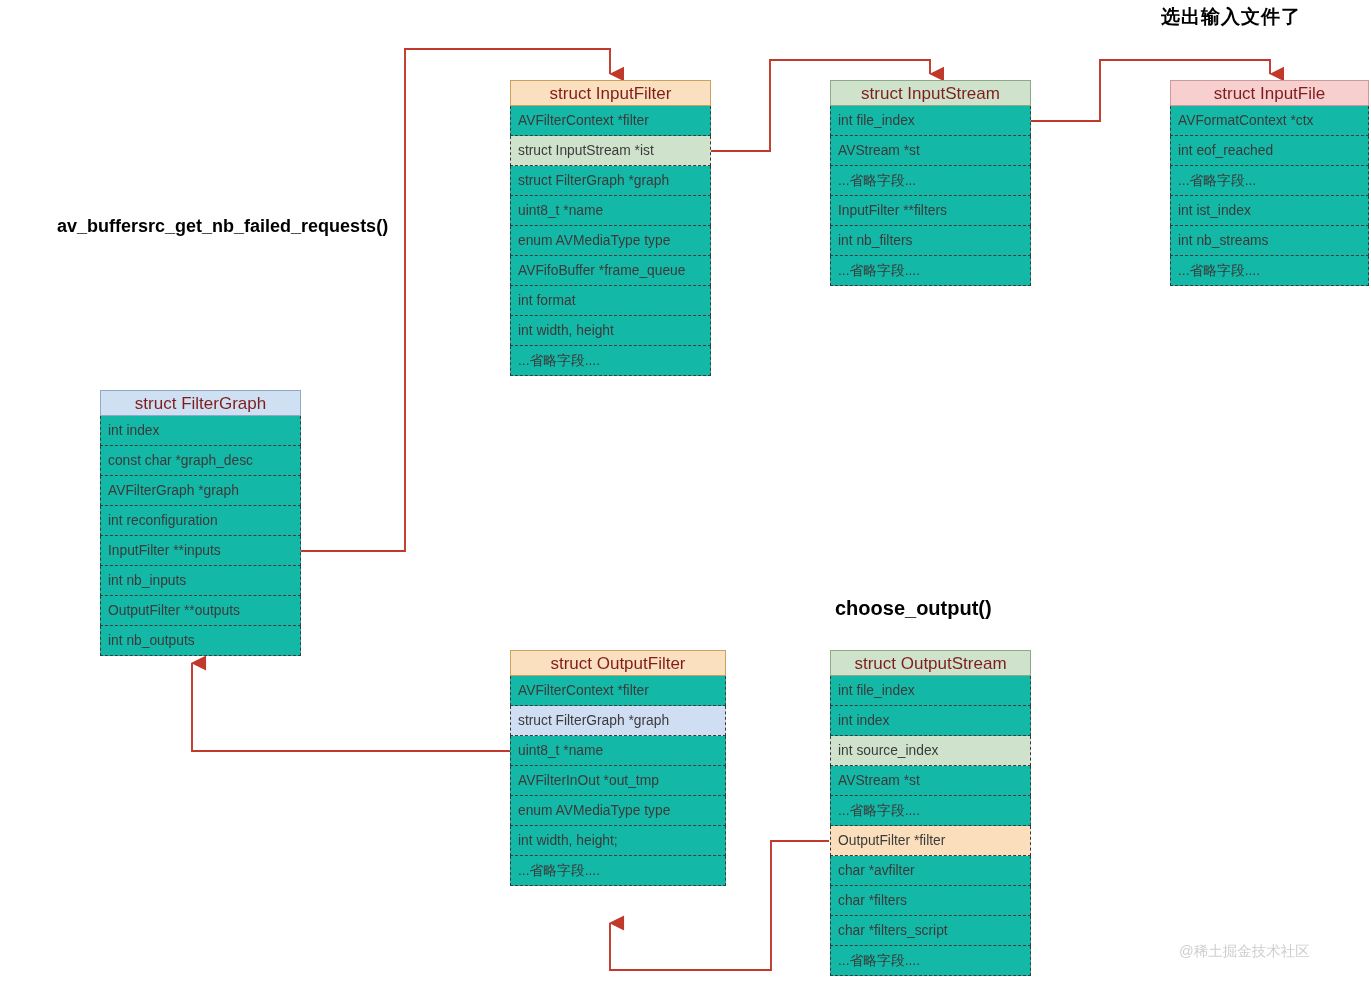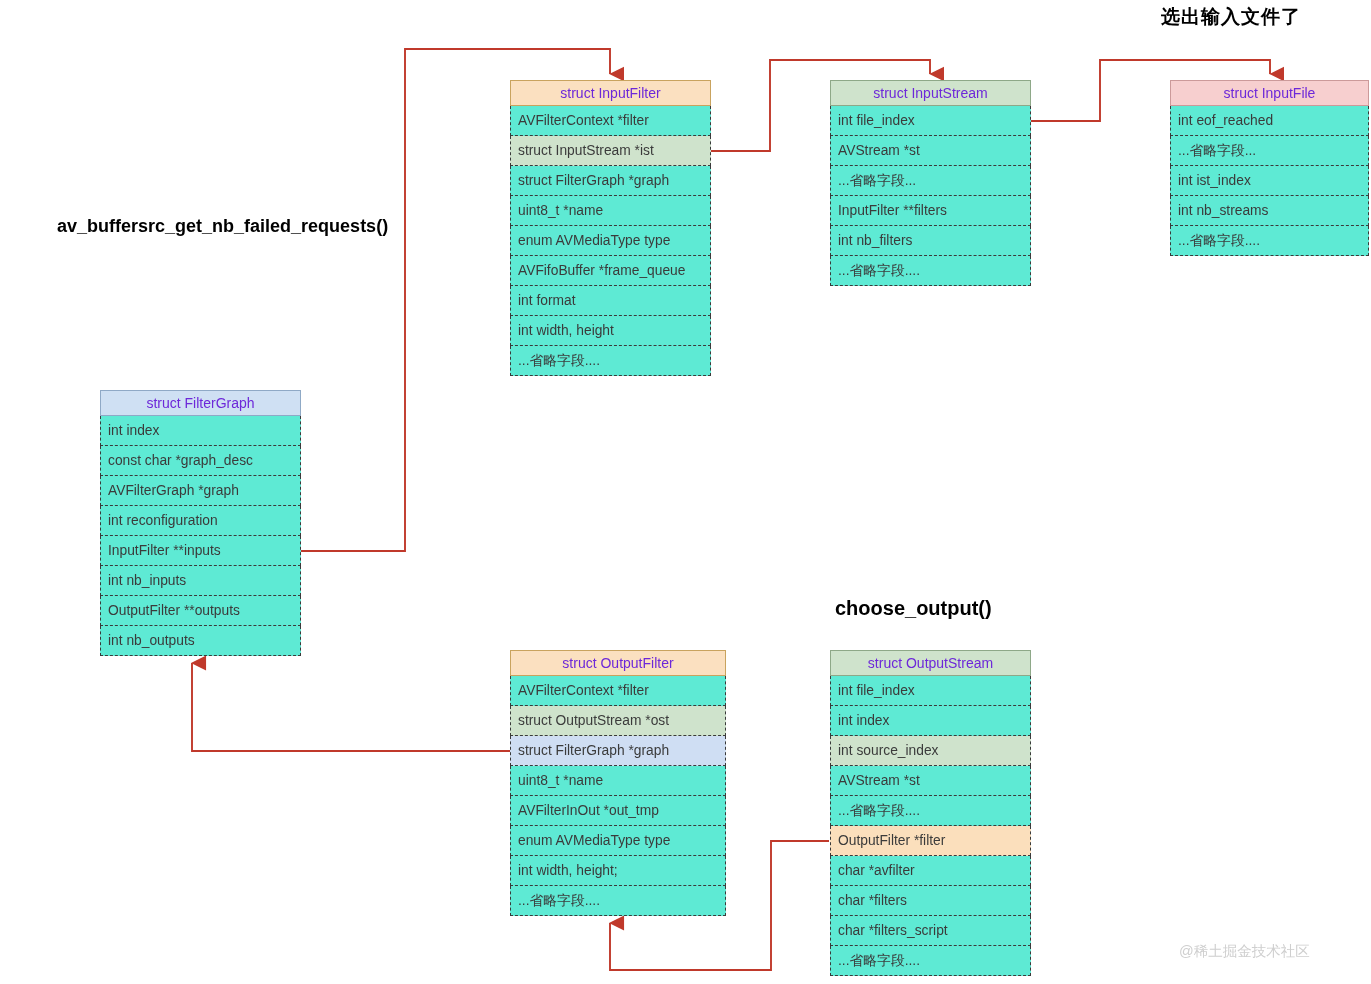--- a/index.html
+++ b/index.html
@@ -19,34 +19,34 @@
     position:absolute;
     box-sizing:border-box;
     background:#ffffff;
     z-index:3;
   }
   .struct .hdr{
     box-sizing:border-box;
     height:26px;
     line-height:25px;
     text-align:center;
-    font-size:14px;
-    color:#6d28d9;
+    font-size:17px;
+    color:#7f1d1d;
     border:1px solid #b9a77a;
   }
   .struct .row{
     box-sizing:border-box;
     height:30px;
     line-height:29px;
     padding-left:7px;
     font-size:13.8px;
     color:#3b3b3b;
     border:1px dashed #2f2f2f;
     border-top:none;
-    background:#5eead4;
+    background:#14b8a6;
     white-space:nowrap;
   }
   .struct .row:first-of-type{border-top:none;}
 
   
   .hdr.orange{background:#fbe0c0;border-color:#c9a35e;}
   .hdr.green {background:#cfe3cc;border-color:#8ea888;}
   .hdr.red   {background:#f7cfcf;border-color:#cc9a9a;}
   .hdr.blue  {background:#cfe0f3;border-color:#8fa9c6;}
 
@@ -122,20 +122,21 @@
     <div class="row">int file_index</div>
     <div class="row">AVStream *st</div>
     <div class="row">...省略字段...</div>
     <div class="row">InputFilter **filters</div>
     <div class="row">int  nb_filters</div>
     <div class="row">...省略字段....</div>
   </div>
 
   <div class="struct s-red" style="left:1170px;top:80px;width:199px;">
     <div class="hdr red">struct InputFile</div>
+    <div class="row">AVFormatContext *ctx</div>
     <div class="row">int eof_reached</div>
     <div class="row">...省略字段...</div>
     <div class="row">int ist_index</div>
     <div class="row">int nb_streams</div>
     <div class="row">...省略字段....</div>
   </div>
 
   <div class="struct s-blue" style="left:100px;top:390px;width:201px;">
     <div class="hdr blue">struct FilterGraph</div>
     <div class="row">int index</div>
@@ -144,21 +145,20 @@
     <div class="row">int reconfiguration</div>
     <div class="row">InputFilter **inputs</div>
     <div class="row">int  nb_inputs</div>
     <div class="row">OutputFilter **outputs</div>
     <div class="row">int  nb_outputs</div>
   </div>
 
   <div class="struct s-orange" style="left:510px;top:650px;width:216px;">
     <div class="hdr orange">struct OutputFilter</div>
     <div class="row">AVFilterContext *filter</div>
-    <div class="row t-green">struct OutputStream *ost</div>
     <div class="row t-blue">struct FilterGraph *graph</div>
     <div class="row">uint8_t  *name</div>
     <div class="row">AVFilterInOut *out_tmp</div>
     <div class="row">enum AVMediaType type</div>
     <div class="row">int width, height;</div>
     <div class="row">...省略字段....</div>
   </div>
 
   <div class="struct s-green" style="left:830px;top:650px;width:201px;">
     <div class="hdr green">struct OutputStream</div>

